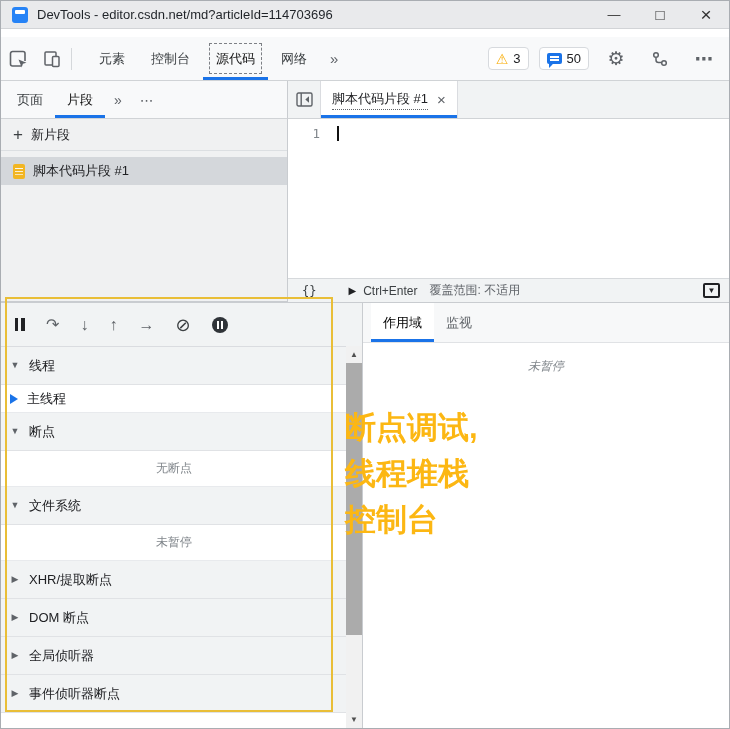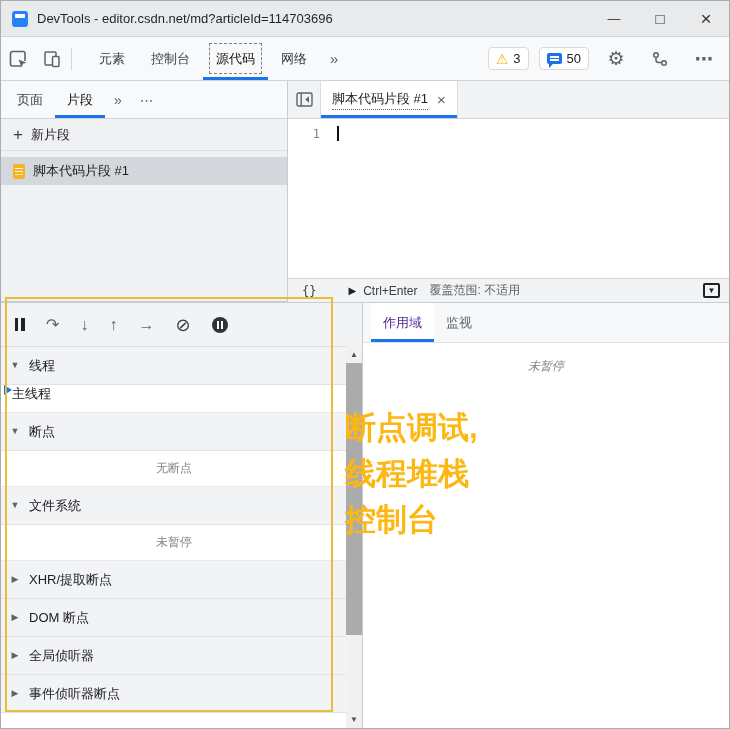--- a/index.html
+++ b/index.html
@@ -1,21 +1,21 @@
 <!DOCTYPE html>
 <html><head>
 <meta charset="utf-8">
 <style>
   *{margin:0;padding:0;box-sizing:border-box}
   html,body{width:730px;height:729px}
   body{font-family:"Liberation Sans","DejaVu Sans",sans-serif;font-size:13px;color:#202124;background:#fff;position:relative;overflow:hidden}
   .app{position:absolute;inset:0;border:1px solid #a9adb2;background:#fff}
 
   
-  .titlebar{position:absolute;left:0;top:0;right:0;height:36px;background:#e9eaec;display:flex;align-items:center;border-bottom:1px solid #d2d4d7}
+  .titlebar{position:absolute;left:0;top:0;right:0;height:28px;background:#e9eaec;display:flex;align-items:center;border-bottom:1px solid #d2d4d7}
   .devtools-icon{width:16px;height:16px;margin:0 9px 0 11px;border-radius:3px;background:#2683f6;position:relative;flex:0 0 auto}
   .devtools-icon::after{content:"";position:absolute;left:3px;top:3px;width:10px;height:4px;background:#fff;border-radius:1px}
   .window-title{font-size:13px;color:#1f2328;white-space:nowrap}
   .win-controls{margin-left:auto;display:flex;height:100%}
   .win-btn{width:46px;height:100%;display:flex;align-items:center;justify-content:center;font-size:13px;color:#333}
   .win-btn.maximize{font-size:15px}
   .win-btn.close{font-size:19px}
 
   
   .toolbar{position:absolute;left:0;top:36px;right:0;height:44px;background:#f8f9fa;border-bottom:1px solid #d0d3d6;display:flex;align-items:stretch}
@@ -71,36 +71,36 @@
   
   .debugger{position:absolute;left:0;top:301px;width:362px;bottom:0;background:#fff;border-right:1px solid #c9ccd0;border-top:1px solid #c9ccd0}
   .dbg-toolbar{height:44px;background:#f1f3f4;border-bottom:1px solid #dadce0;display:flex;align-items:center;padding-left:14px;gap:21px}
   .dbg-glyph{font-size:16px;color:#5f6368;line-height:1}
   .pause-bars{width:10px;height:13px;background:linear-gradient(to right,#202124 0 3.5px,transparent 3.5px 6.5px,#202124 6.5px 10px)}
   .slash-glyph{font-size:18px;color:#3c4043;line-height:1}
   .exc-circle{position:relative;width:16px;height:16px;border-radius:50%;background:#2f3338}
   .exc-circle::after{content:"";position:absolute;left:5px;top:4px;width:2px;height:8px;background:#fff;box-shadow:4px 0 0 #fff}
   .dbg-head{height:38px;display:flex;align-items:center;gap:9px;padding-left:9px;background:#f1f3f4;border-bottom:1px solid #e0e2e5;font-size:13px;color:#202124;width:346px}
   .tri{font-size:9px;color:#5f6368;width:10px;text-align:center;line-height:1}
-  .thread-row{height:28px;display:flex;align-items:flex-start;padding-left:3px;background:#fff;border-bottom:1px solid #e8eaed;width:346px}
+  .thread-row{height:28px;display:flex;align-items:center;gap:9px;padding-left:9px;background:#fff;border-bottom:1px solid #e8eaed;width:346px}
   .exec-arrow{width:0;height:0;border-left:8px solid #1a73e8;border-top:5px solid transparent;border-bottom:5px solid transparent}
   .empty-row{height:36px;display:flex;align-items:center;justify-content:center;background:#fff;border-bottom:1px solid #e8eaed;color:#80868b;font-size:12px;width:346px}
 
   
   .vscroll{position:absolute;left:345px;top:345px;width:16px;bottom:0;background:#f1f1f1}
   .sb-arrow{position:absolute;left:0;width:16px;height:15px;display:flex;align-items:center;justify-content:center;font-size:8px;color:#505050}
   .sb-arrow.up{top:1px}
   .sb-arrow.down{bottom:1px}
   .sb-thumb{position:absolute;left:0;top:17px;width:16px;height:272px;background:#ababab}
 
   
   .watch{position:absolute;left:362px;top:301px;right:0;bottom:0;background:#fff;border-top:1px solid #c9ccd0}
   .wtabs{height:40px;background:#f7f8f9;border-bottom:1px solid #e0e2e5;display:flex;padding-left:8px}
   .wtab{padding:0 12px;display:flex;align-items:center;font-size:13px;color:#5f6368}
-  .wtab.active{color:#4c1d95;background:#fff;box-shadow:inset 0 -3px 0 #1a73e8}
+  .wtab.active{color:#000000;background:#fff;box-shadow:inset 0 -3px 0 #1a73e8}
   .wempty{margin-top:15px;text-align:center;font-style:italic;color:#80868b;font-size:12px}
 
   
   .anno-box{position:absolute;left:4px;top:296px;width:328px;height:415px;border:2px solid #e9be37;z-index:40;pointer-events:none}
   .anno-text{position:absolute;left:344px;top:404px;z-index:40;font-size:31px;font-weight:bold;color:#fcb713;line-height:46px;pointer-events:none;white-space:nowrap}
 </style>
 </head>
 <body>
 
 <div class="app">

